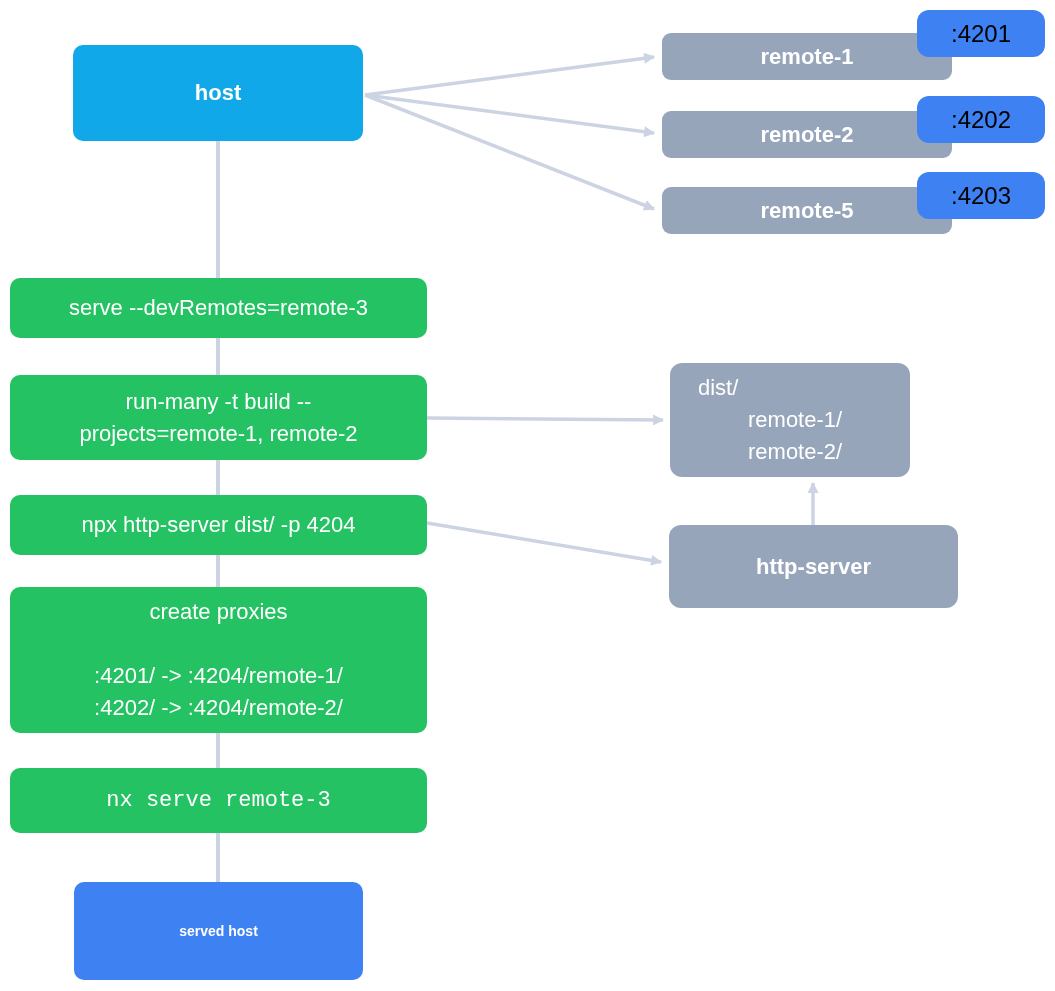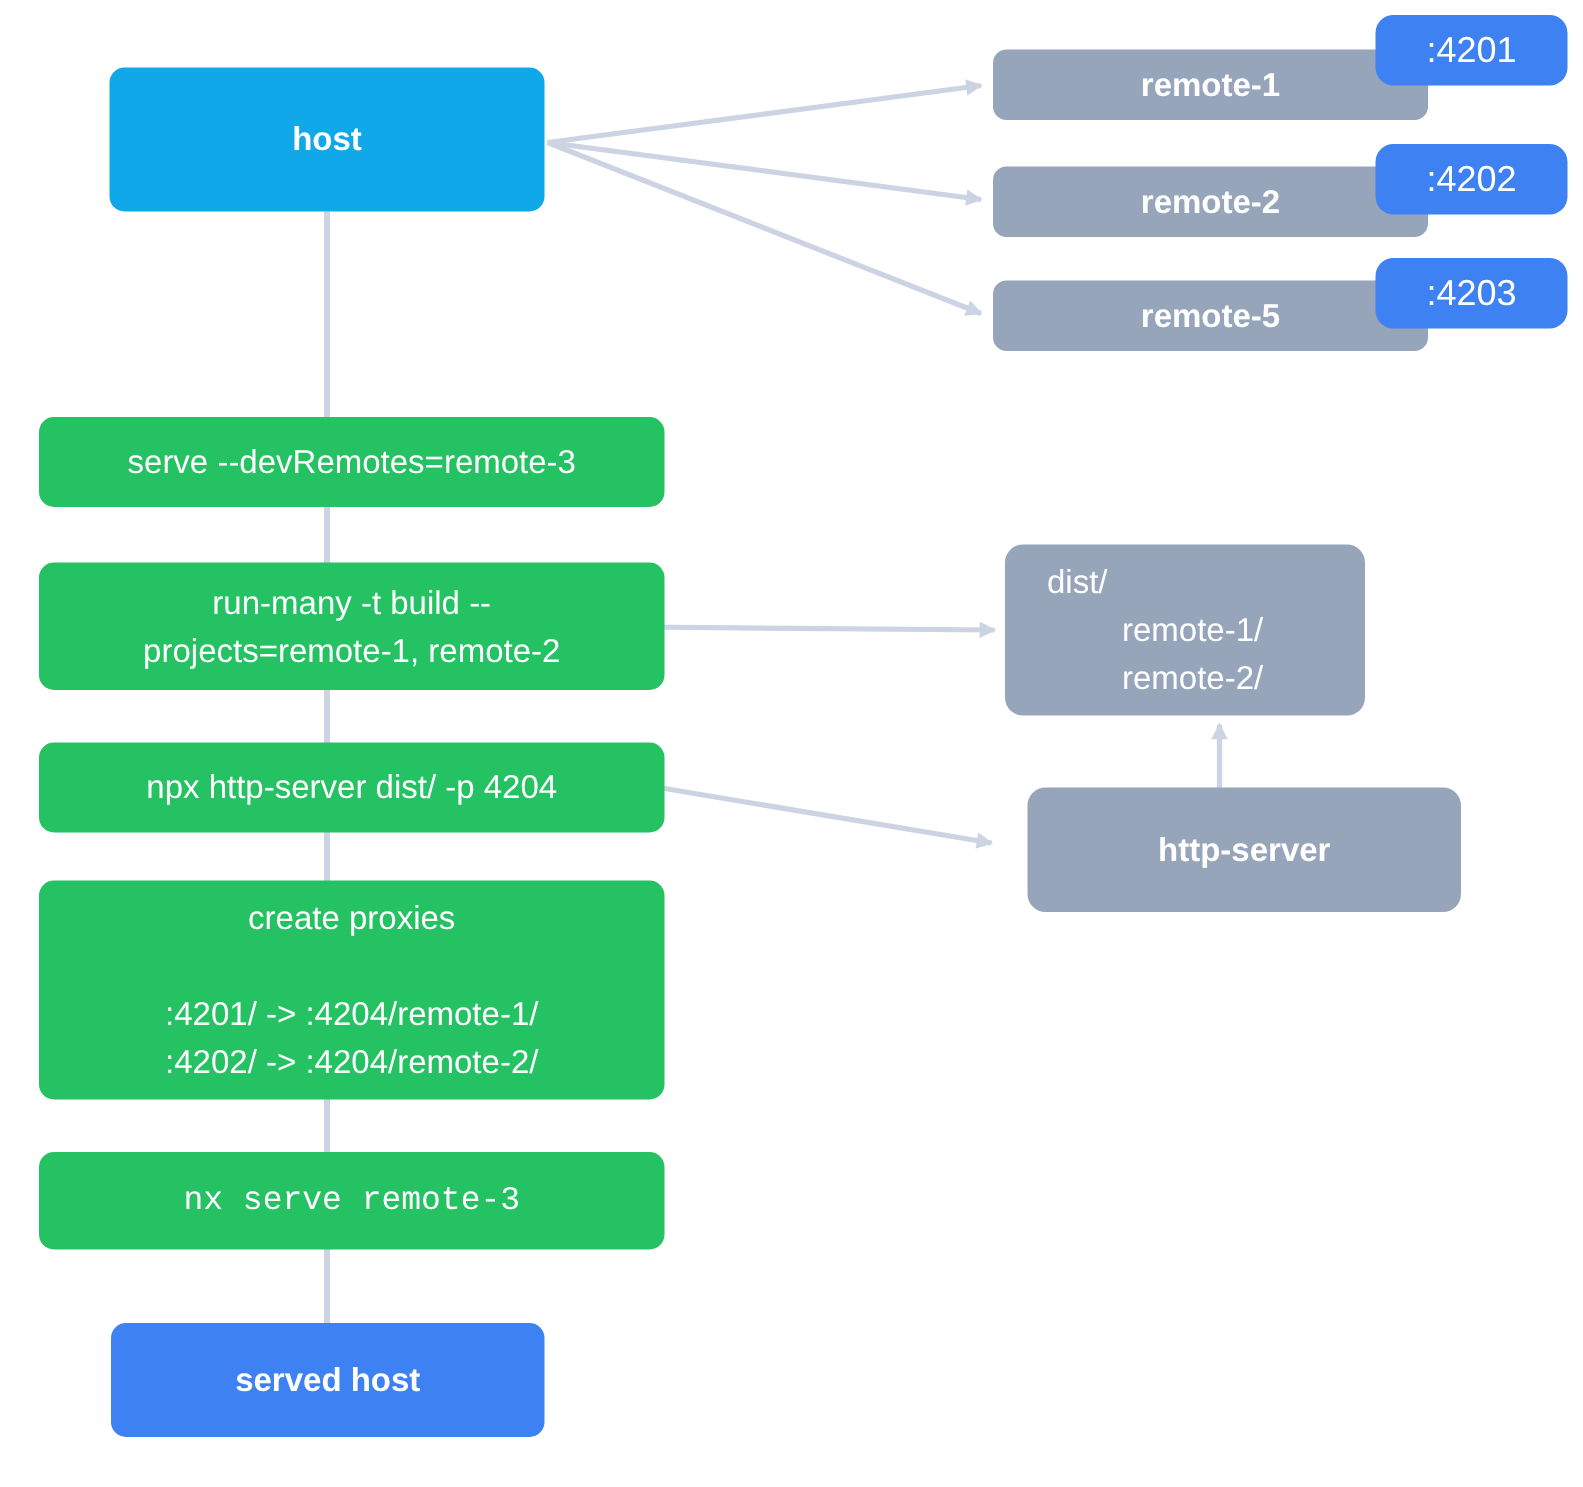--- a/index.html
+++ b/index.html
@@ -44,59 +44,58 @@
     z-index: 1;
     text-align: center;
   }
 
   .host-node {
     left: 73px; top: 45px; width: 290px; height: 96px;
     background: var(--host-bg);
     font-weight: bold; font-size: 22px;
   }
   .served-host-node {
-    left: 74px; top: 882px; width: 289px; height: 76px;
+    left: 74px; top: 882px; width: 289px; height: 98px;
     background: var(--served-host-bg);
-    font-weight: bold; font-size: 22px;
+    font-weight: bold; font-size: 14px;
     border-radius: 10px;
   }
 
   .remote-node {
     left: 662px; width: 290px; height: 47px;
     background: var(--remote-bg);
     font-weight: bold; font-size: 22px;
     border-radius: 9px;
     z-index: 1;
   }
   .remote-1 { top: 33px; }
   .remote-2 { top: 111px; }
   .remote-3 { top: 187px; }
 
   .port-badge {
     position: absolute;
     left: 917px; width: 128px; height: 47px;
     background: var(--badge-bg);
-    color: #ffffff;
+    color: #000000;
     font-size: 24px;
     display: flex; align-items: center; justify-content: center;
     border-radius: 12px;
     z-index: 2;
   }
   .badge-1 { top: 10px; }
   .badge-2 { top: 96px; }
   .badge-3 { top: 172px; justify-content: center; }
 
   .command-node {
     left: 10px; width: 417px;
     background: var(--command-bg);
     font-size: 22px;
     border-radius: 10px;
     flex-direction: column;
     line-height: 32px;
-    margin-left: 16px;
   }
   .cmd-0 { top: 278px; height: 60px; }
   .cmd-1 { top: 375px; height: 85px; }
   .cmd-2 { top: 495px; height: 60px; }
   .cmd-3 { top: 587px; height: 146px; }
   .cmd-4 { top: 768px; height: 65px; font-family: Liberation Mono, monospace; }
   .cmd-line { min-height: 32px; }
 
   .dist-node {
     left: 670px; top: 363px; width: 240px; height: 114px;
@@ -106,21 +105,21 @@
     flex-direction: column;
     align-items: flex-start;
     justify-content: center;
     line-height: 32px;
     padding-left: 28px;
     text-align: left;
   }
   .dist-node .indent { padding-left: 50px; }
 
   .http-server-node {
-    left: 685px; top: 525px; width: 289px; height: 83px;
+    left: 669px; top: 525px; width: 289px; height: 83px;
     background: var(--remote-bg);
     font-weight: bold; font-size: 22px;
     border-radius: 12px;
   }
 </style>
 </head>
 <body>
 
 <div class="canvas">
 

